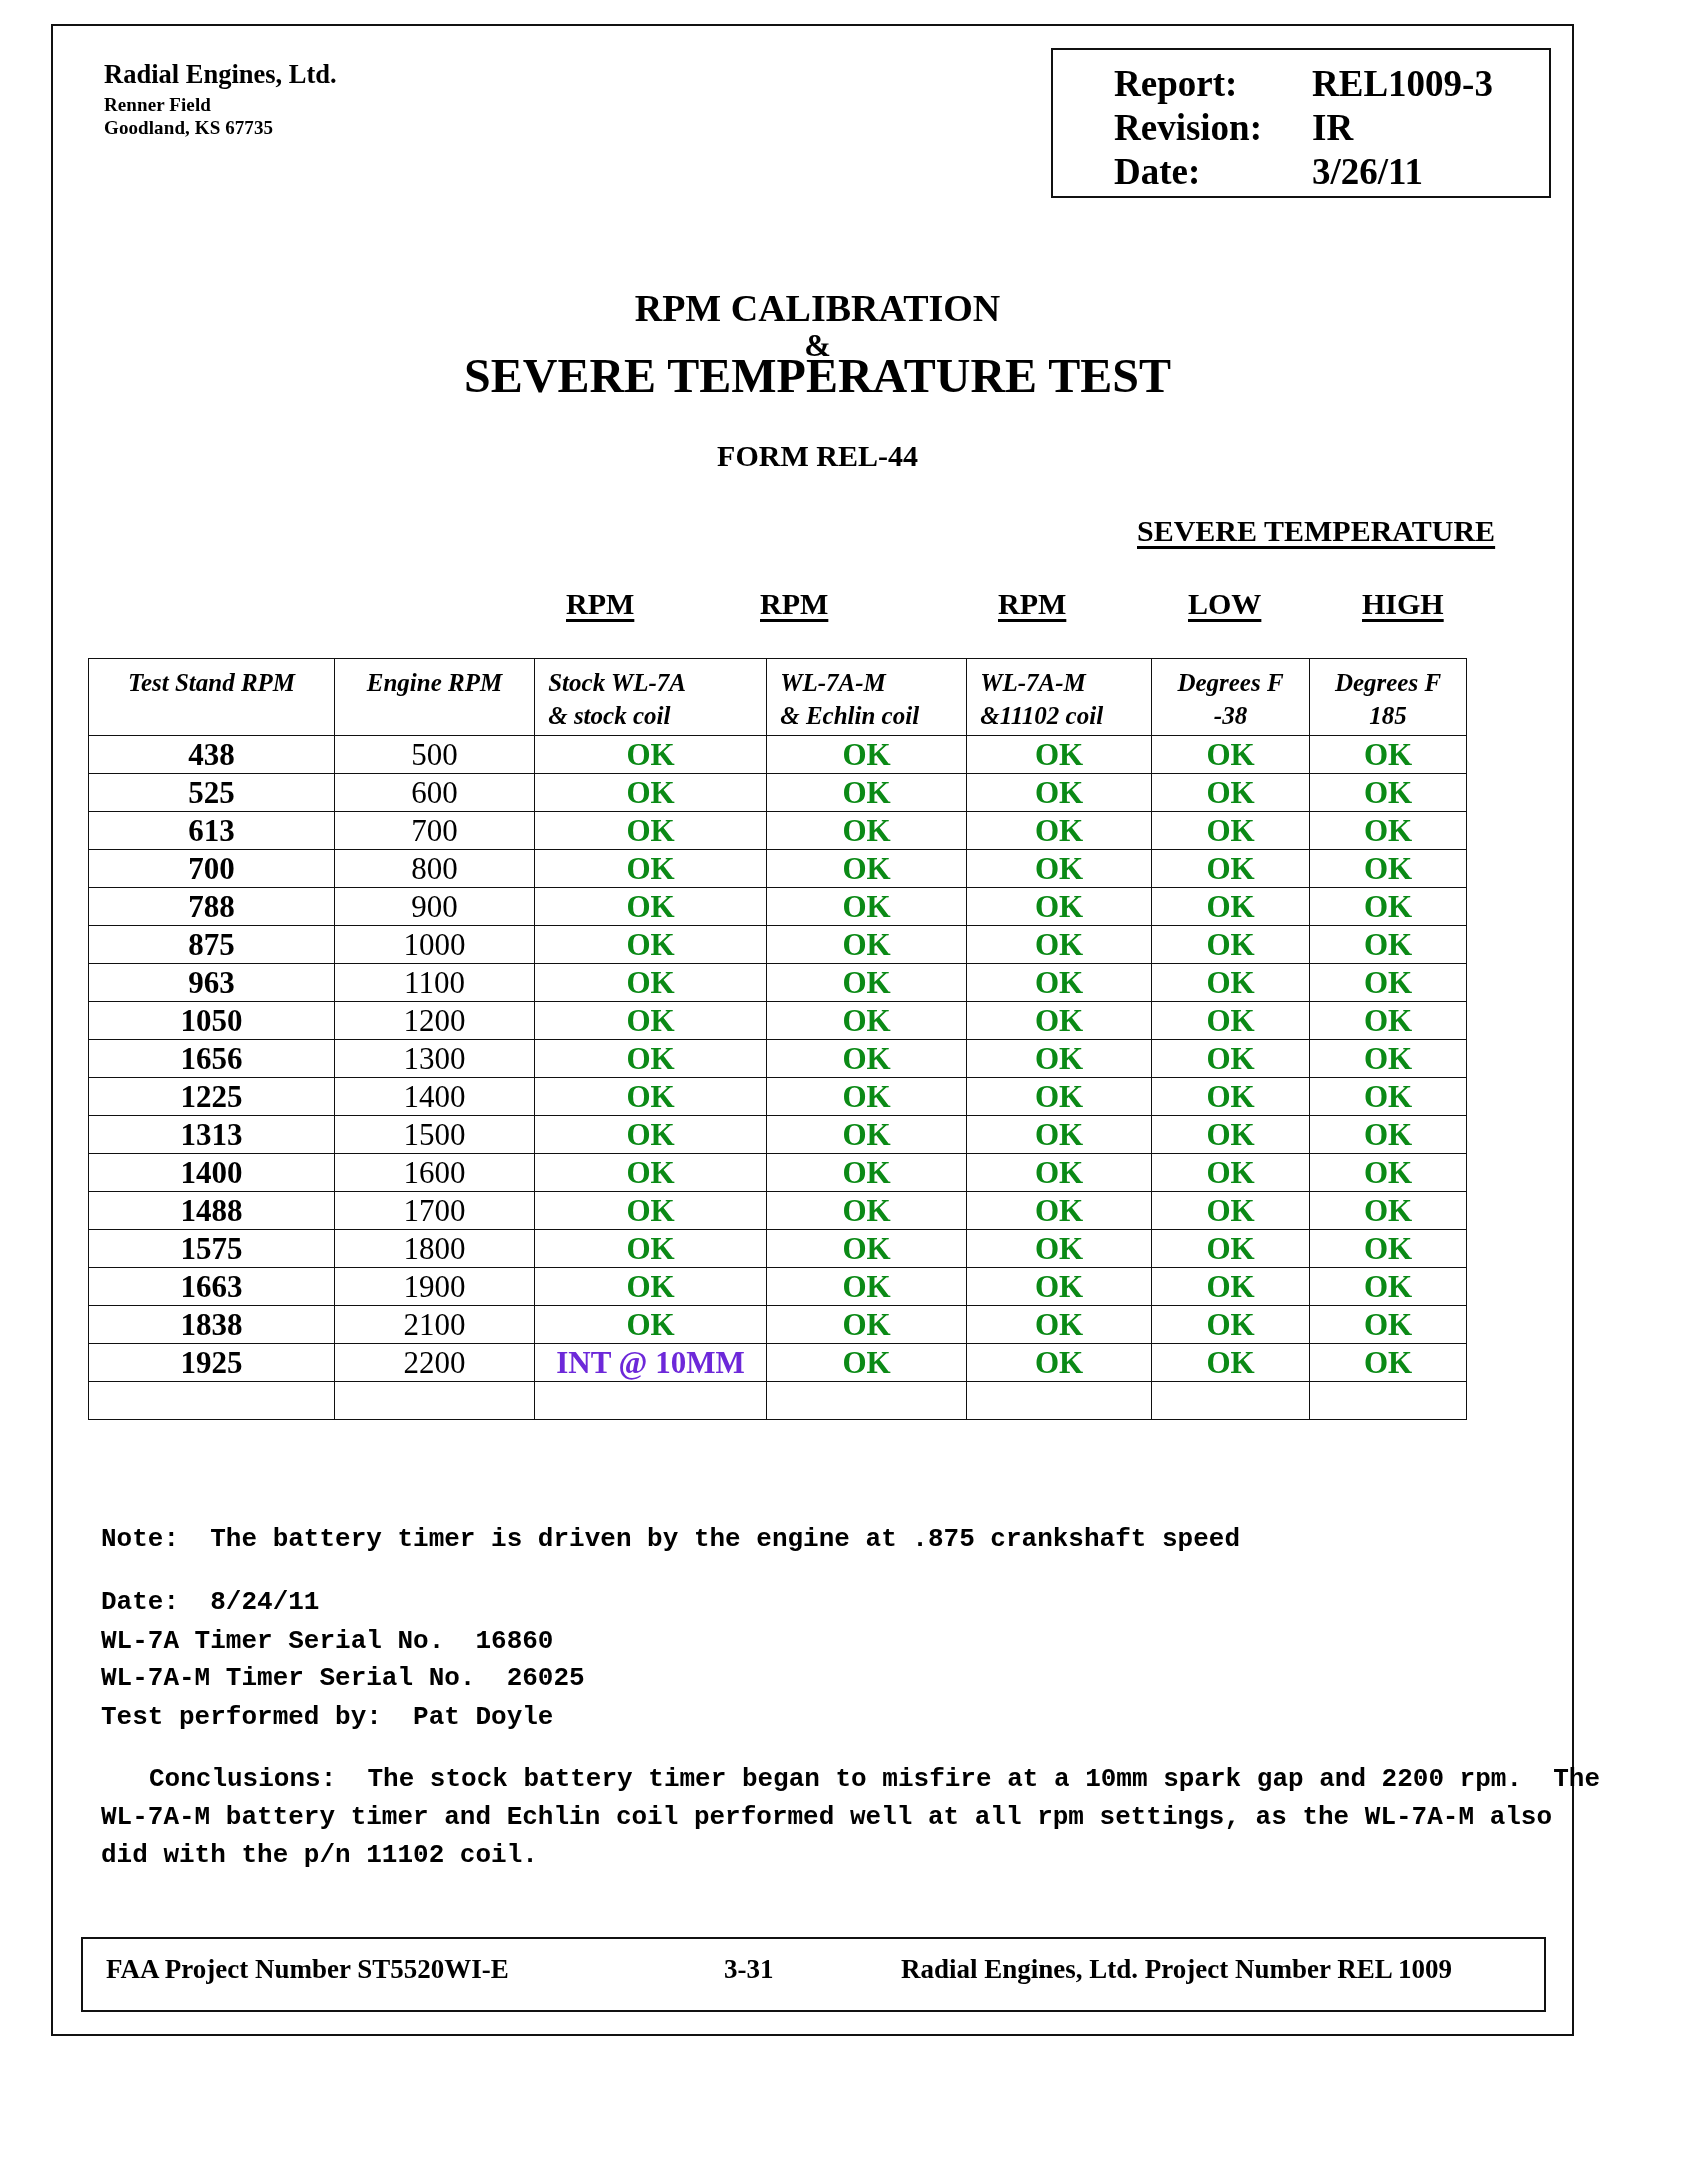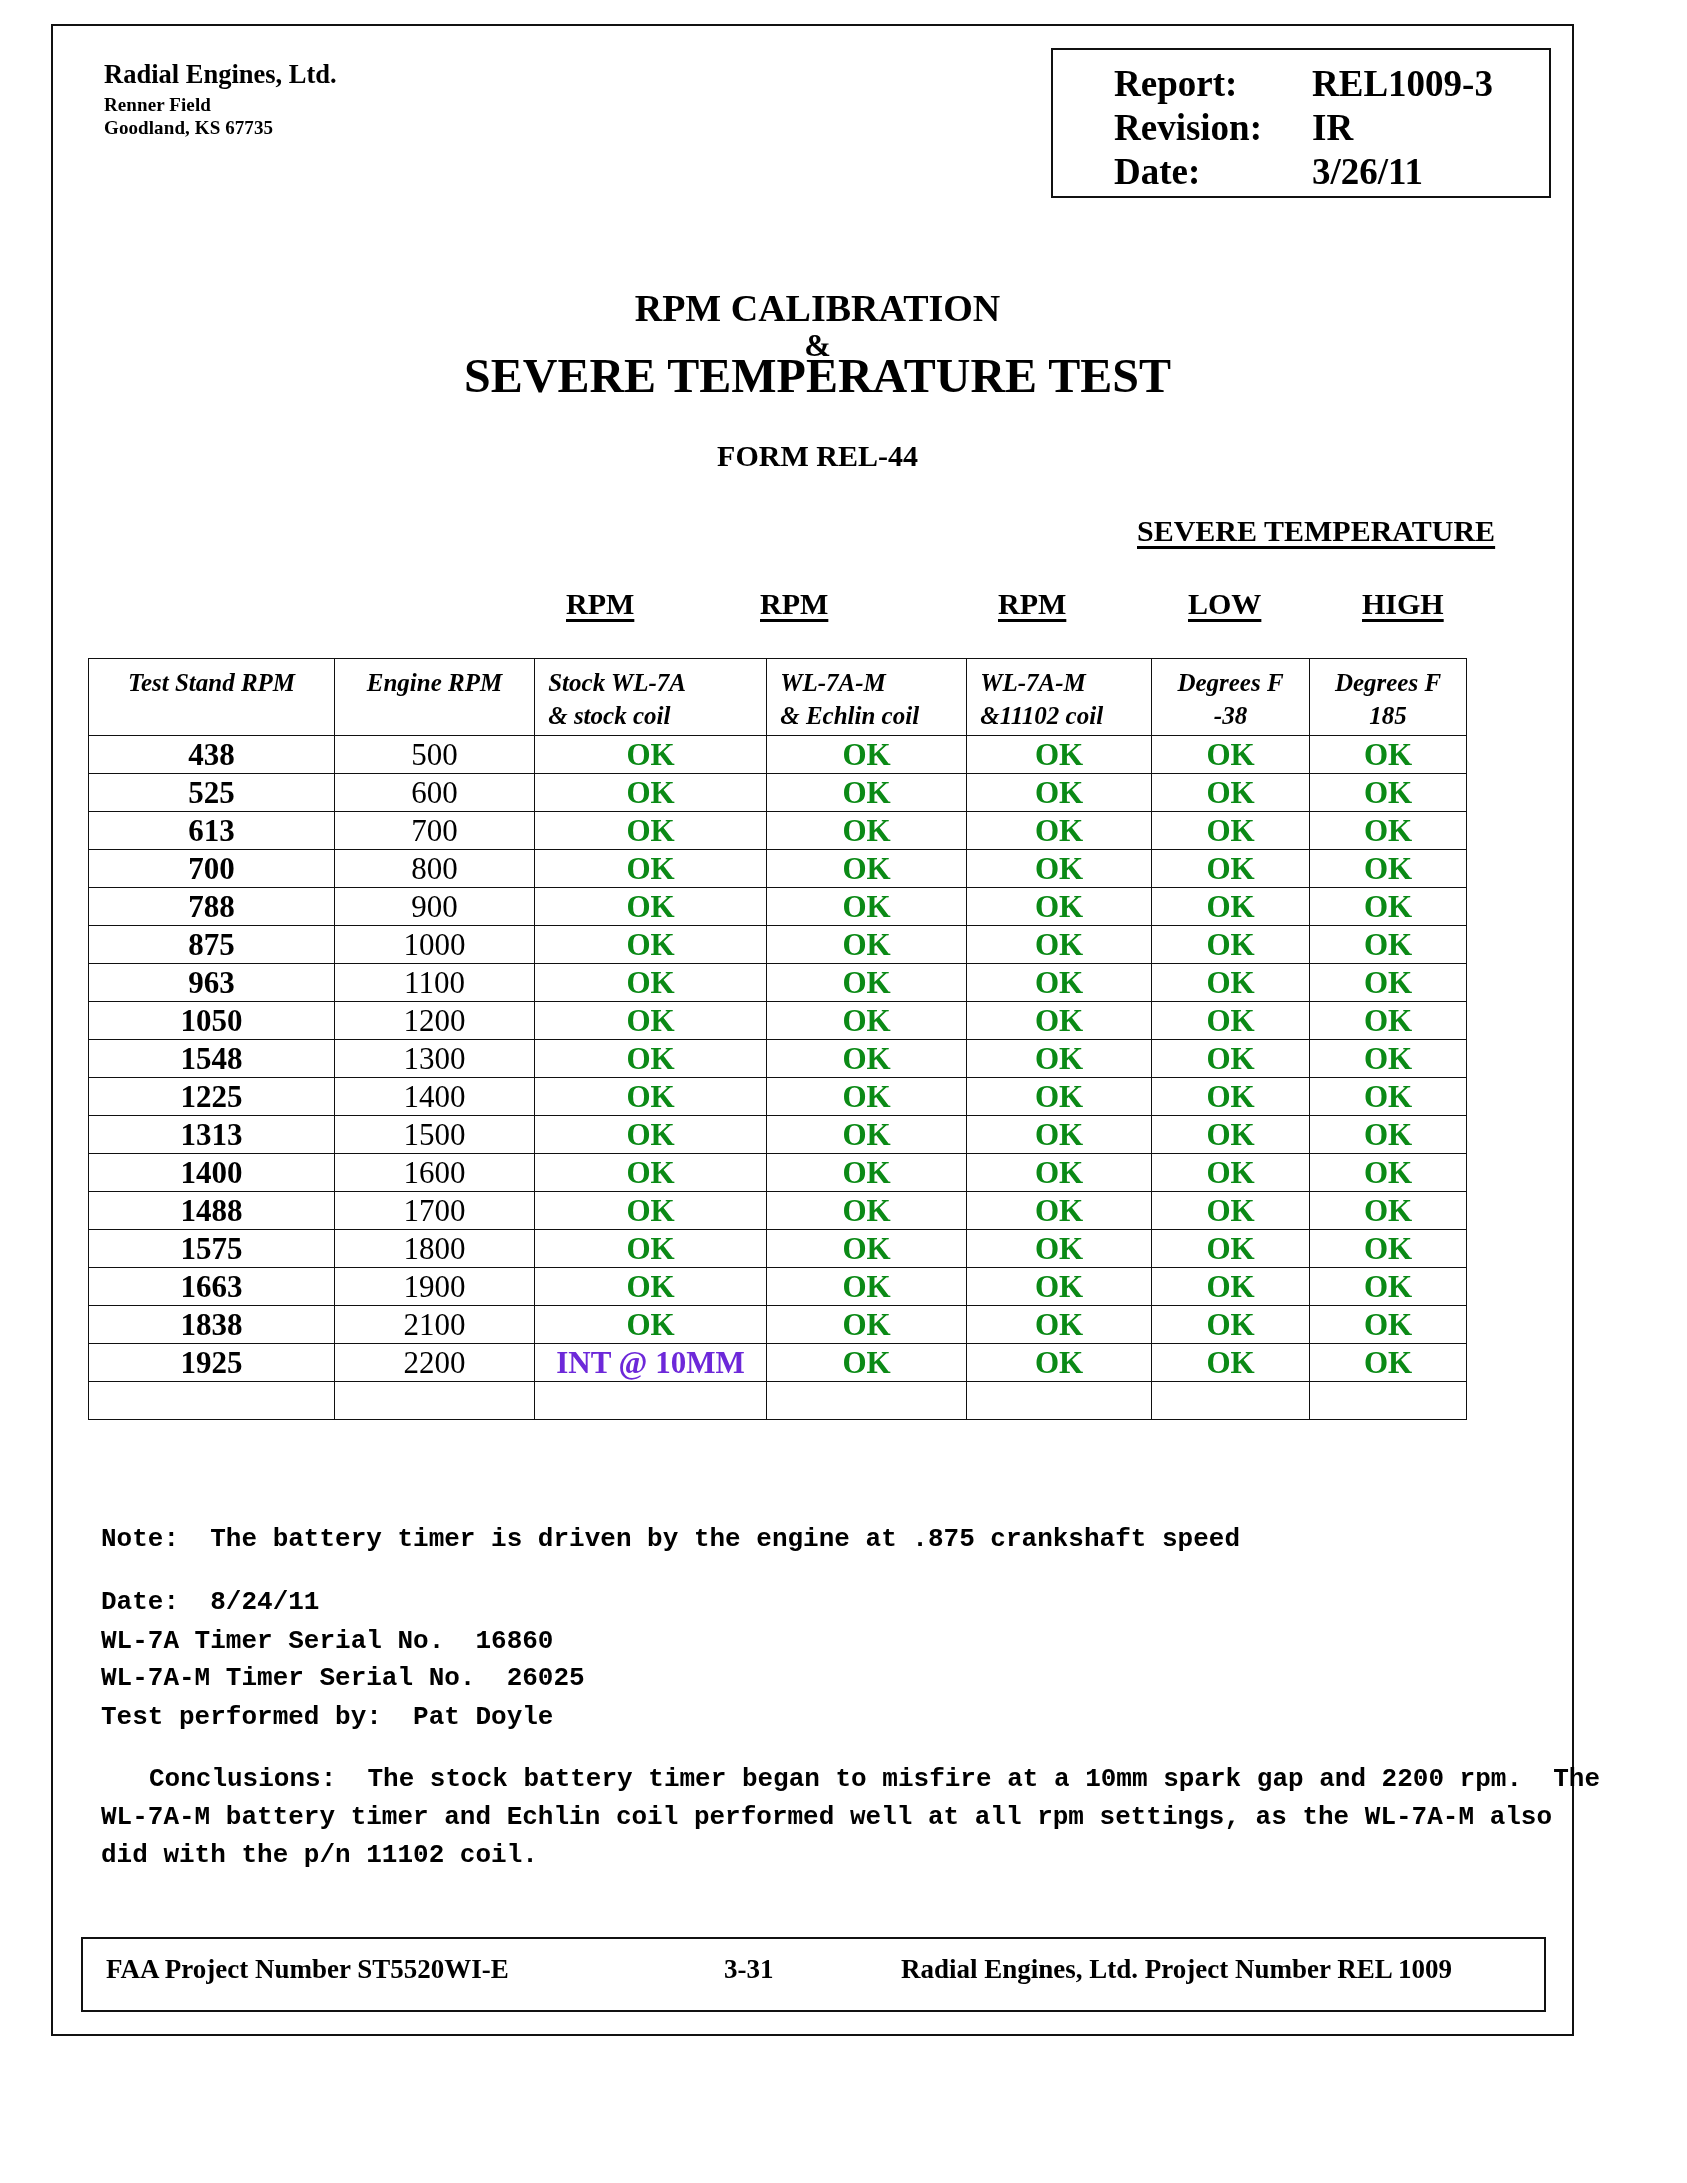--- a/index.html
+++ b/index.html
@@ -177,21 +177,21 @@
       <tr>
         <td>1050</td>
         <td class="col-engine">1200</td>
         <td class="ok">OK</td>
         <td class="ok">OK</td>
         <td class="ok">OK</td>
         <td class="ok">OK</td>
         <td class="ok">OK</td>
       </tr>
       <tr>
-        <td>1548</td>
+        <td>1656</td>
         <td class="col-engine">1300</td>
         <td class="ok">OK</td>
         <td class="ok">OK</td>
         <td class="ok">OK</td>
         <td class="ok">OK</td>
         <td class="ok">OK</td>
       </tr>
       <tr>
         <td>1225</td>
         <td class="col-engine">1400</td>

